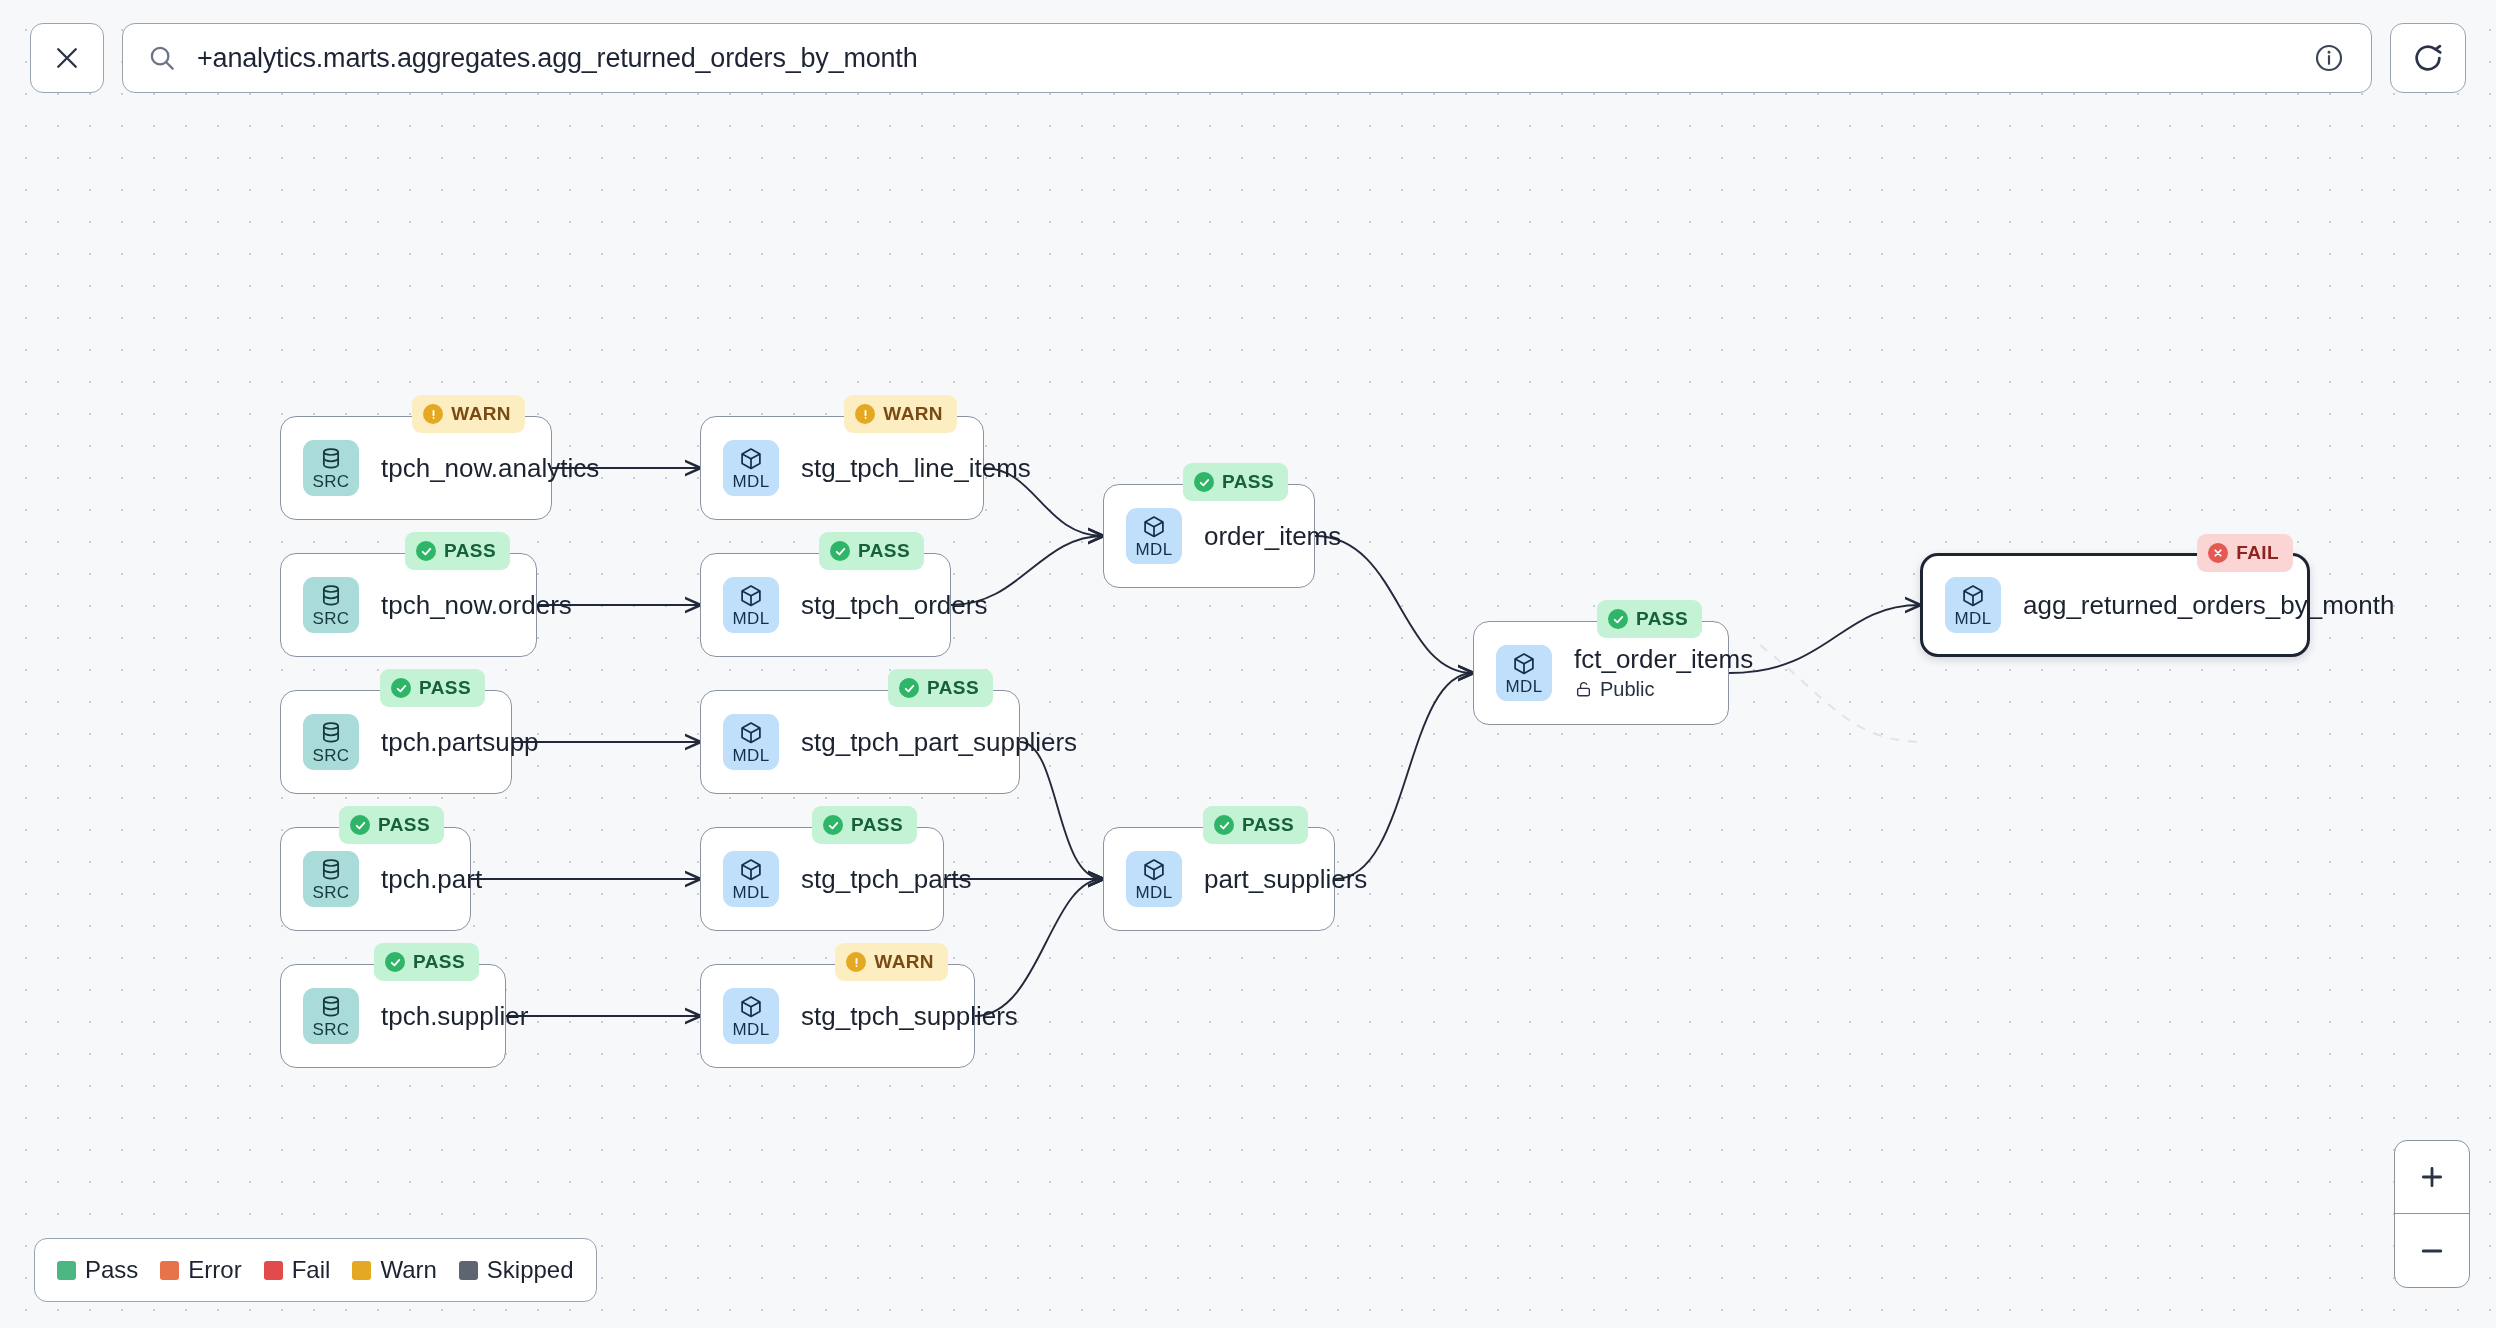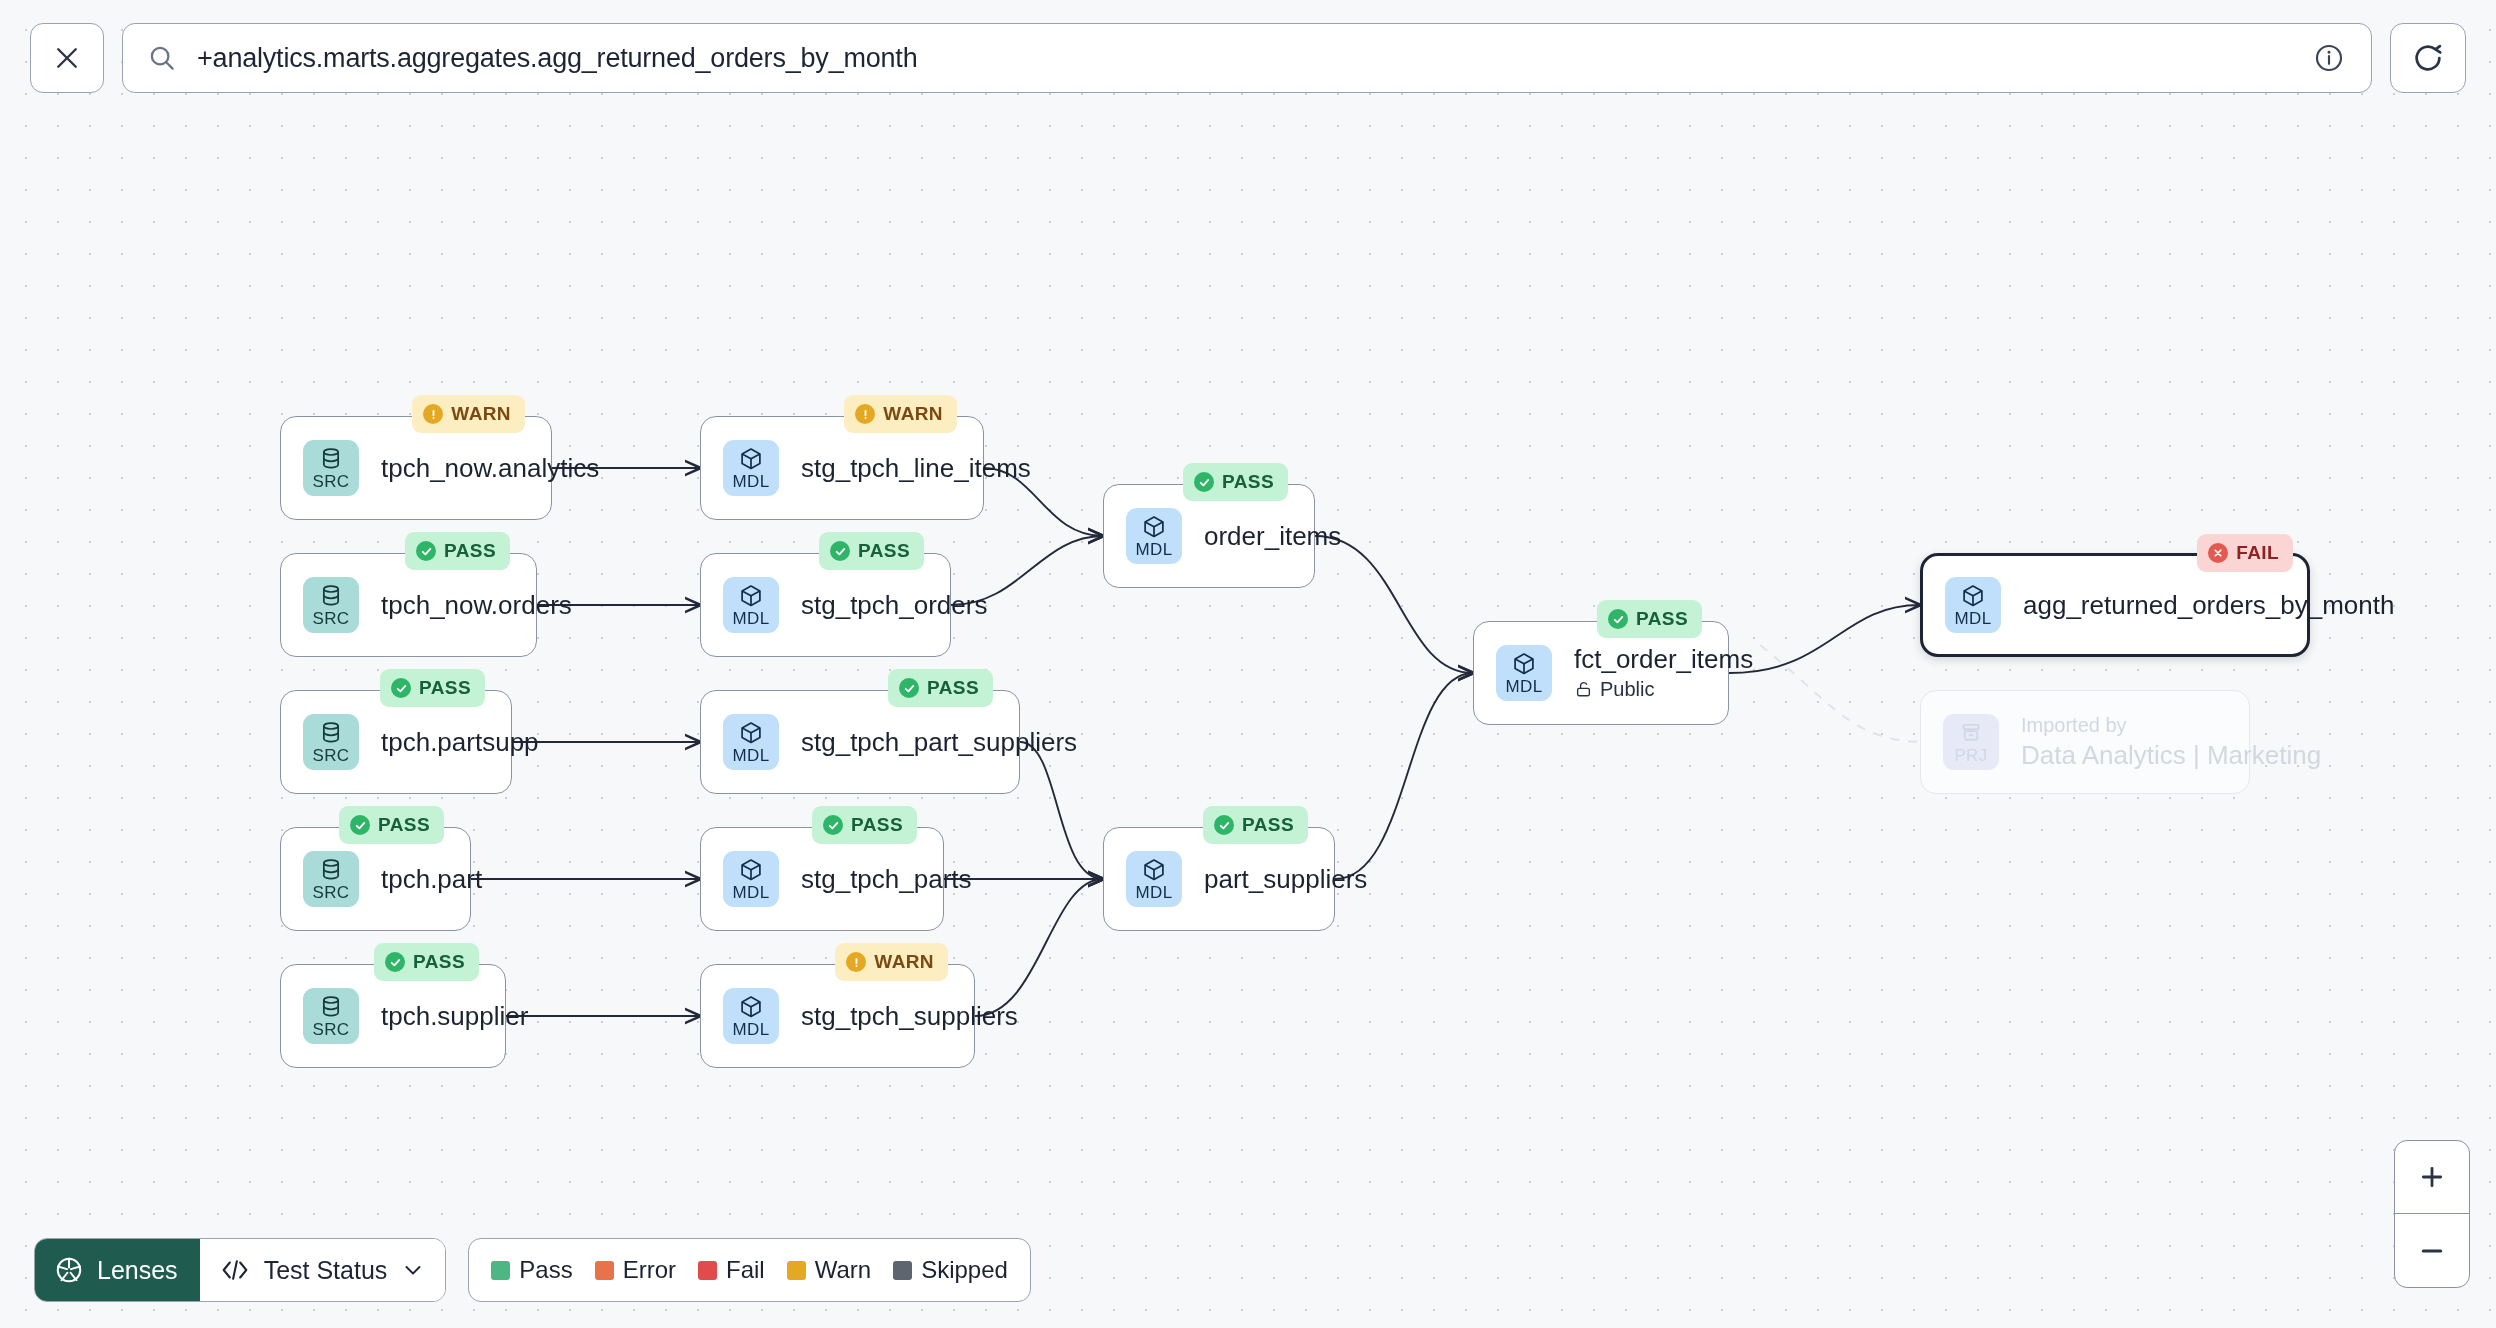--- a/index.html
+++ b/index.html
@@ -618,58 +618,24 @@
             <path d="M12 2.8 L20.2 7.3 L20.2 16.2 L12 20.7 L3.8 16.2 L3.8 7.3 Z"></path>
             <path d="M3.8 7.3 L12 11.8 L20.2 7.3"></path>
             <path d="M12 11.8 L12 20.7"></path>
           </svg>
           <span class="bl">MDL</span>
         </div>
         <div class="node-text">
           <div class="node-title">agg_returned_orders_by_month</div>
         </div>
       </div>
-      <div class="node ghost" style="left: 1920px; top: 690px; width: 330px;">
-        <div class="node-badge badge-prj">
-          <svg width="26" height="26" viewBox="0 0 24 24" fill="none" stroke="#d2d6e6" stroke-width="1.7" stroke-linejoin="round">
-            <rect x="5" y="4.5" width="14" height="4" rx="1.2"></rect>
-            <rect x="6.2" y="10.2" width="11.6" height="8" rx="1.4"></rect>
-            <path d="M10 14 L14 14"></path>
-          </svg>
-          <span class="bl">PRJ</span>
-        </div>
-        <div class="node-text">
-          <div class="node-sub">Imported by</div>
-          <div class="node-title">Data Analytics | Marketing</div>
-        </div>
-      </div>
     </div>
 </div>
 
 <div id="bottombar">
-  <div id="lens-group">
-    <div id="lenses-btn">
-      <svg width="30" height="30" viewBox="0 0 24 24" fill="none" stroke="#ffffff" stroke-width="1.6">
-        <circle cx="12" cy="12" r="9"></circle>
-        <path d="M12 3 L12 10 M20.8 9.2 L13.6 11.3 M18 20.2 L13.3 14.2 M6 20.2 L10.7 14.2 M3.2 9.2 L10.4 11.3" stroke-linecap="round"></path>
-      </svg>
-      <span>Lenses</span>
-    </div>
-    <div id="test-status-btn">
-      <svg width="30" height="26" viewBox="0 0 26 22" fill="none" stroke="#1d2535" stroke-width="1.8" stroke-linecap="round" stroke-linejoin="round">
-        <path d="M8.5 4.5 L3.2 11 L8.5 17.5"></path>
-          <path d="M17.5 4.5 L22.8 11 L17.5 17.5"></path>
-          <path d="M14.6 3.4 L11.4 18.6"></path>
-      </svg>
-      <span>Test Status</span>
-      <svg width="24" height="24" viewBox="0 0 24 24" fill="none" stroke="#1d2535" stroke-width="1.9" stroke-linecap="round" stroke-linejoin="round">
-        <path d="M5.5 9 L12 15.5 L18.5 9"></path>
-      </svg>
-    </div>
-  </div>
 
   <div id="legend">
       <div class="legend-item">
         <span class="legend-swatch" style="background:#4cb782"></span>
         <span>Pass</span>
       </div>
       <div class="legend-item">
         <span class="legend-swatch" style="background:#e8734a"></span>
         <span>Error</span>
       </div>

